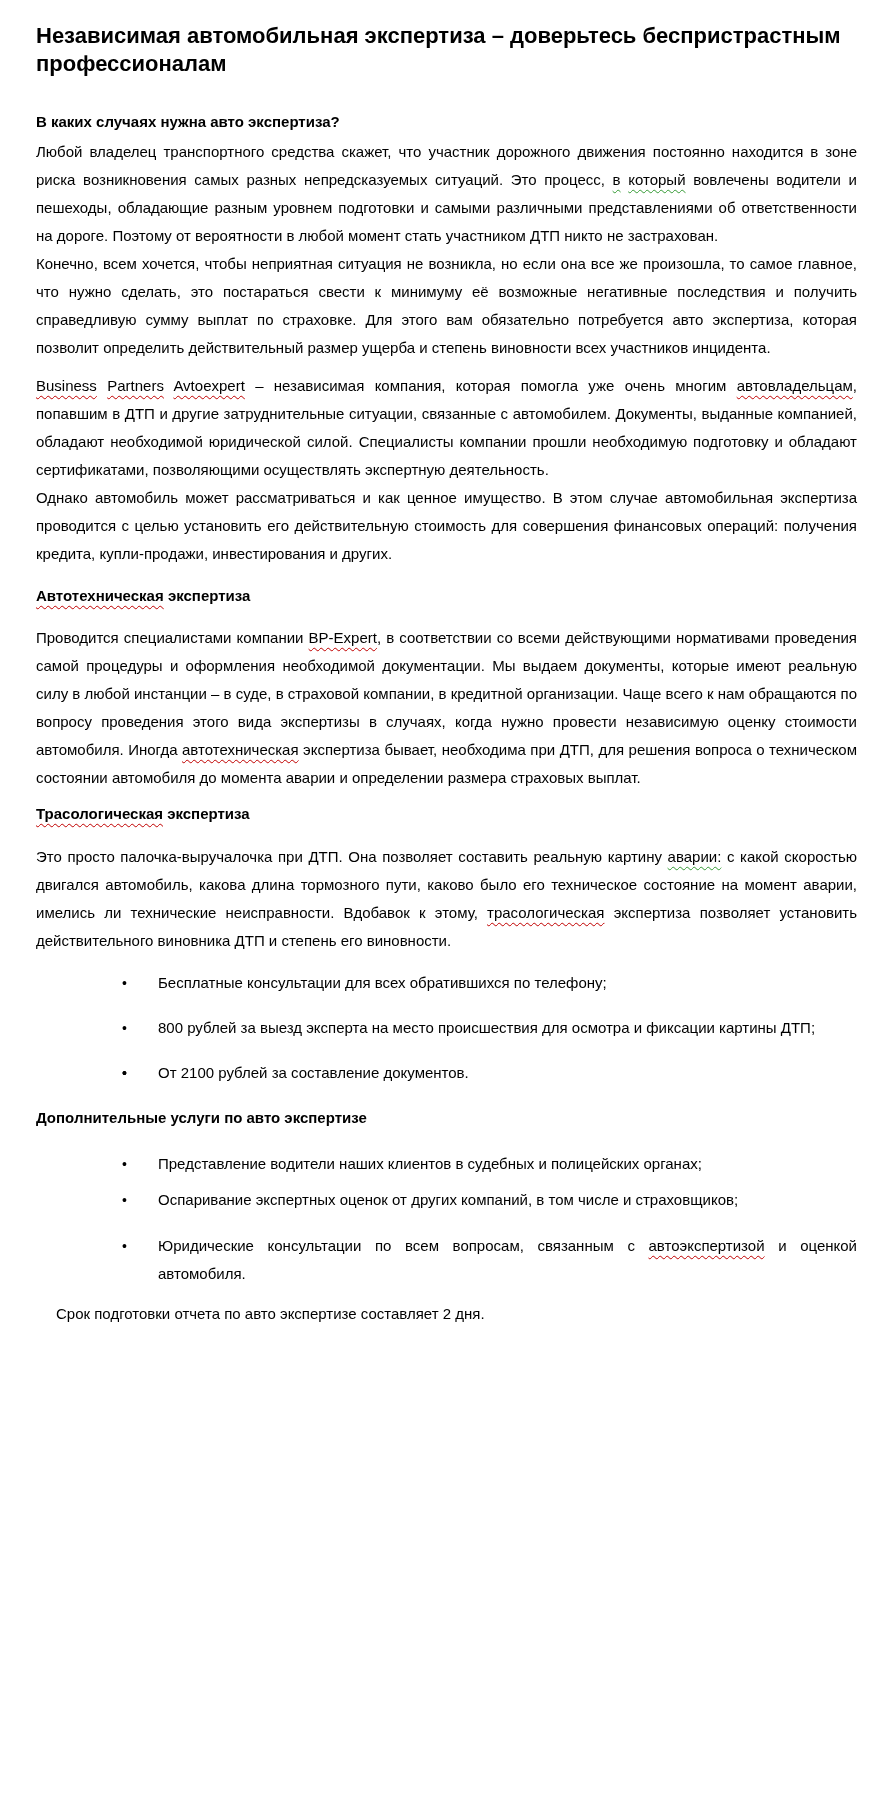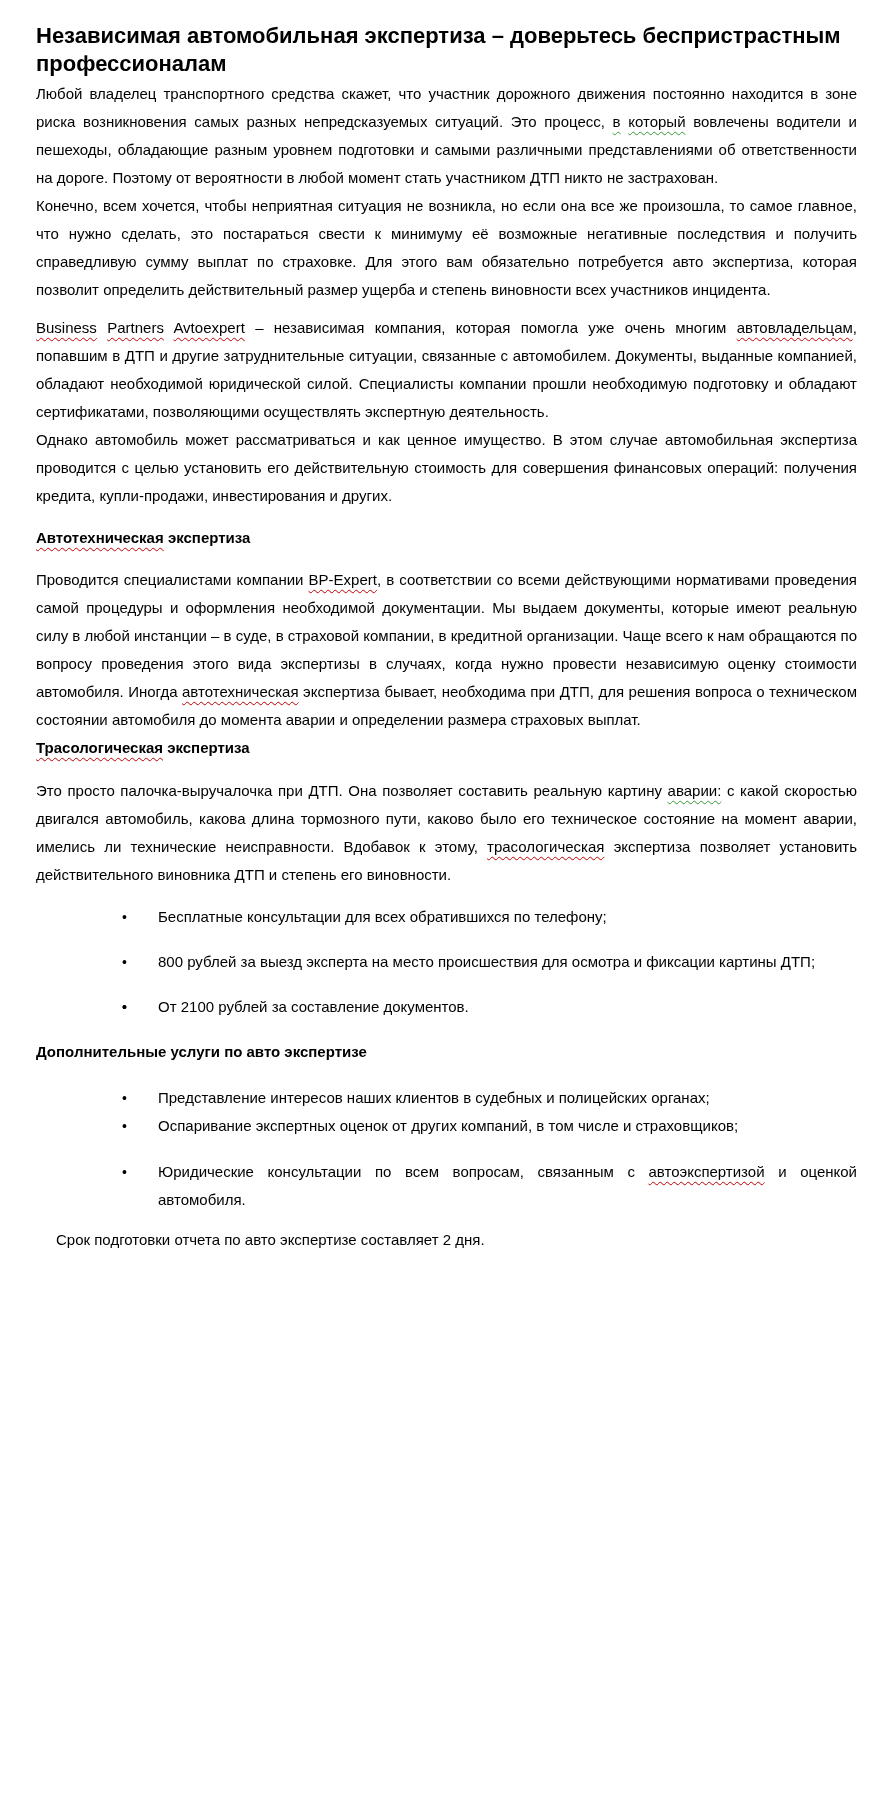--- a/index.html
+++ b/index.html
@@ -43,37 +43,38 @@
   .doc-list .li { position: relative; padding-left: 122px; }
   .bullet {
     position: absolute;
     left: 86px;
     top: 0;
     line-height: 28px;
     font-size: 14px;
     color: #000;
   }
   .mt0  { margin-top: 0; }
-  .mt8  { }
+  .mt8  { margin-top: 8px; }
   .mt10 { margin-top: 10px; }
   .mt12 { margin-top: 12px; }
   .mt14 { margin-top: 14px; }
   .mt15 { margin-top: 15px; }
   .mt16 { margin-top: 2px; }
   .mt17 { margin-top: 17px; }
   .mt18 { margin-top: 18px; }
   .mt30 { margin-top: 30px; }
 </style>
 </head>
 <body>
 
 <main class="page">
 
   <h1 class="blk head mt0">Независимая автомобильная экспертиза – доверьтесь беспристрастным профессионалам</h1>
 
+  <h2 class="blk head mt30">В каких случаях нужна авто экспертиза?</h2>
 
   <p class="blk mt16"><span>Любой владелец транспортного средства скажет, что участник дорожного движения постоянно находится в зоне риска возникновения самых разных непредсказуемых ситуаций. Это процесс, </span><span class="sq-g">в</span><span> </span><span class="sq-g">который</span><span> вовлечены водители и пешеходы, обладающие разным уровнем подготовки и самыми различными представлениями об ответственности на дороге. Поэтому от вероятности в любой момент стать участником ДТП никто не застрахован.</span></p>
 
 
   <p class="blk mt0"><span>Конечно, всем хочется, чтобы неприятная ситуация не возникла, но если она все же произошла, то самое главное, что нужно сделать, это постараться свести к минимуму её возможные негативные последствия и получить справедливую сумму выплат по страховке. Для этого вам обязательно потребуется </span><span class="b">авто экспертиза</span><span>, которая позволит определить действительный размер ущерба и степень виновности всех участников инцидента.</span></p>
 
   <p class="blk mt10"><span class="sq-r">Business</span><span> </span><span class="sq-r">Partners</span><span> </span><span class="sq-r">Avtoexpert</span><span> – независимая компания, которая помогла уже очень многим </span><span class="sq-r">автовладельцам</span><span>, попавшим в ДТП и другие затруднительные ситуации, связанные с автомобилем. Документы, выданные компанией, обладают необходимой юридической силой. Специалисты компании прошли необходимую подготовку и обладают сертификатами, позволяющими осуществлять экспертную деятельность.</span></p>
 
   <p class="blk mt0"><span>Однако автомобиль может рассматриваться и как ценное имущество. В этом случае </span><span class="b">автомобильная экспертиза</span><span> проводится с целью установить его действительную стоимость для совершения финансовых операций: получения кредита, купли-продажи, инвестирования и других.</span></p>
 
@@ -89,20 +90,20 @@
   <ul class="doc-list">
     <li class="blk li mt14"><span class="bullet">•</span><span>Бесплатные консультации для всех обратившихся по телефону;</span></li>
     <li class="blk li mt17"><span class="bullet">•</span><span>800 рублей за выезд эксперта на место происшествия для осмотра и фиксации картины ДТП;</span></li>
     <li class="blk li mt17"><span class="bullet">•</span></li>
     <li class="blk li mt16"><span class="bullet">•</span><span>От 2100 рублей за составление документов.</span></li>
   </ul>
 
   <h3 class="blk head mt17">Дополнительные услуги по авто экспертизе</h3>
 
   <ul class="doc-list">
-    <li class="blk li mt18"><span class="bullet">•</span><span>Представление интересов наших клиентов в судебных и полицейских органах;</span></li>
+    <li class="blk li mt18"><span class="bullet">•</span><span>Представление водители наших клиентов в судебных и полицейских органах;</span></li>
     <li class="blk li mt8"><span class="bullet">•</span><span>Оспаривание экспертных оценок от других компаний, в том числе и страховщиков;</span></li>
     <li class="blk li mt18"><span class="bullet">•</span><span>Юридические консультации по всем вопросам, связанным с </span><span class="sq-r">автоэкспертизой</span><span> и оценкой автомобиля.</span></li>
   </ul>
 
   <p class="blk left mt12">Срок подготовки отчета по авто экспертизе составляет 2 дня.</p>
 
 </main>
 
 </body></html>

